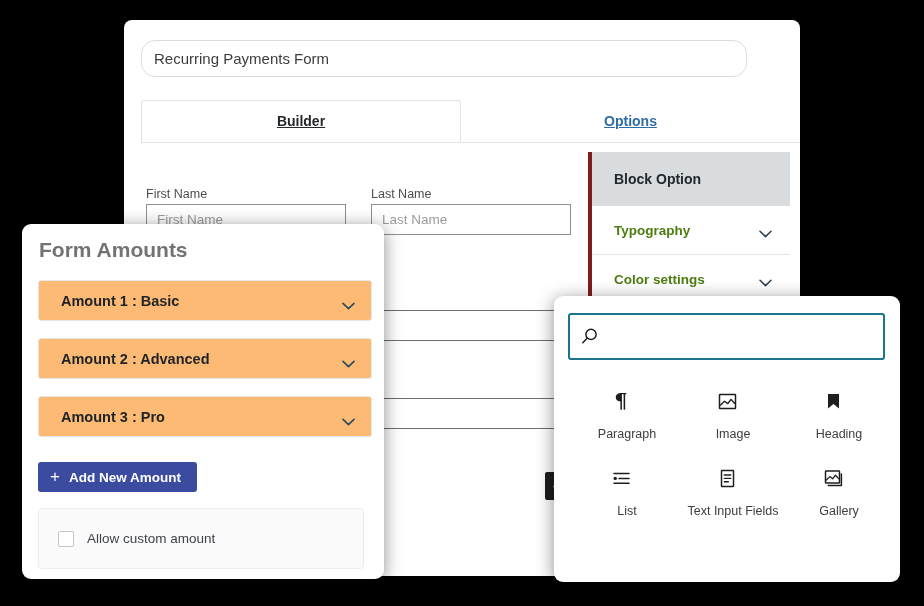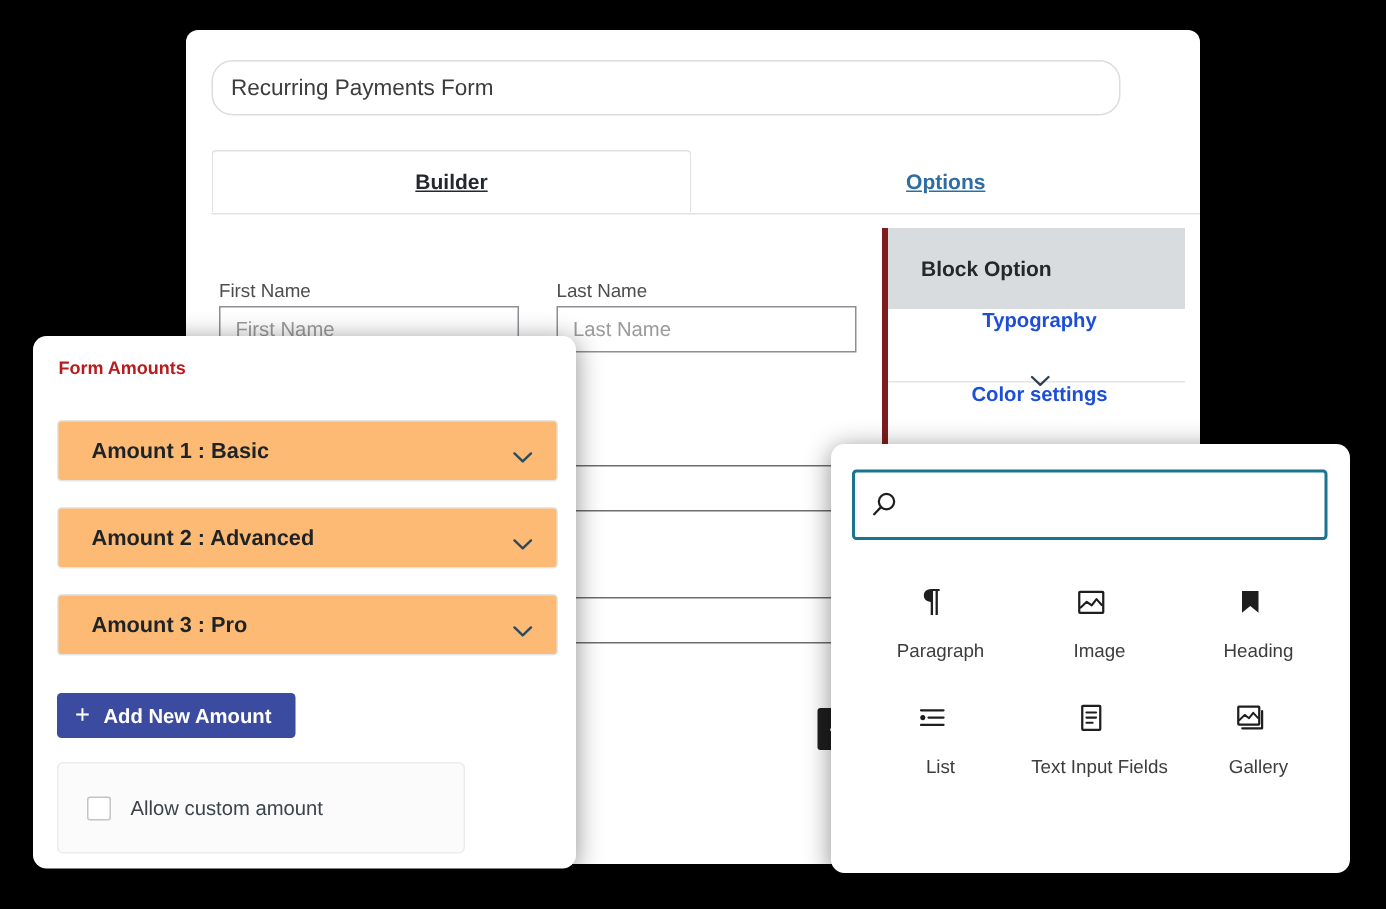--- a/index.html
+++ b/index.html
@@ -166,25 +166,24 @@
     font-weight: 600;
   }
   .bo-row {
     height: 49px;
     border-bottom: 1px solid #e4e4e4;
     display: flex;
     align-items: center;
     padding: 0 18px 0 22px;
     box-sizing: border-box;
     font-size: 13.5px;
-    color: #1d4ed8;
+    color: #4d7c0f;
     font-weight: 600;
     justify-content: space-between;
     cursor: pointer;
-    flex-direction: column;
   }
 
   .chev {
     display: inline-block;
     width: 13px;
     height: 8px;
   }
 
   
   .amounts-panel {
@@ -195,22 +194,22 @@
     height: 355px;
     background: #ffffff;
     border-radius: 9px;
     box-shadow: 0 3px 18px rgba(0,0,0,0.45);
     overflow: hidden;
   }
   .amounts-title {
     position: absolute;
     left: 17px;
     top: 14px;
-    font-size: 12px;
-    color: #b91c1c;
+    font-size: 21px;
+    color: #737373;
     font-weight: 600;
   }
   .amount-row {
     position: absolute;
     left: 16px;
     width: 334px;
     height: 41px;
     box-sizing: border-box;
     background: #fdba74;
     border: 1px solid #e6e6e6;
@@ -248,21 +247,21 @@
     line-height: 1;
     font-weight: 400;
     position: relative;
     top: -1px;
   }
 
   .custom-amount-box {
     position: absolute;
     left: 16px;
     top: 284px;
-    width: 272px;
+    width: 326px;
     height: 61px;
     box-sizing: border-box;
     background: #fbfbfb;
     border: 1px solid #ececec;
     border-radius: 4px;
     display: flex;
     align-items: center;
     padding-left: 19px;
     gap: 13px;
   }

